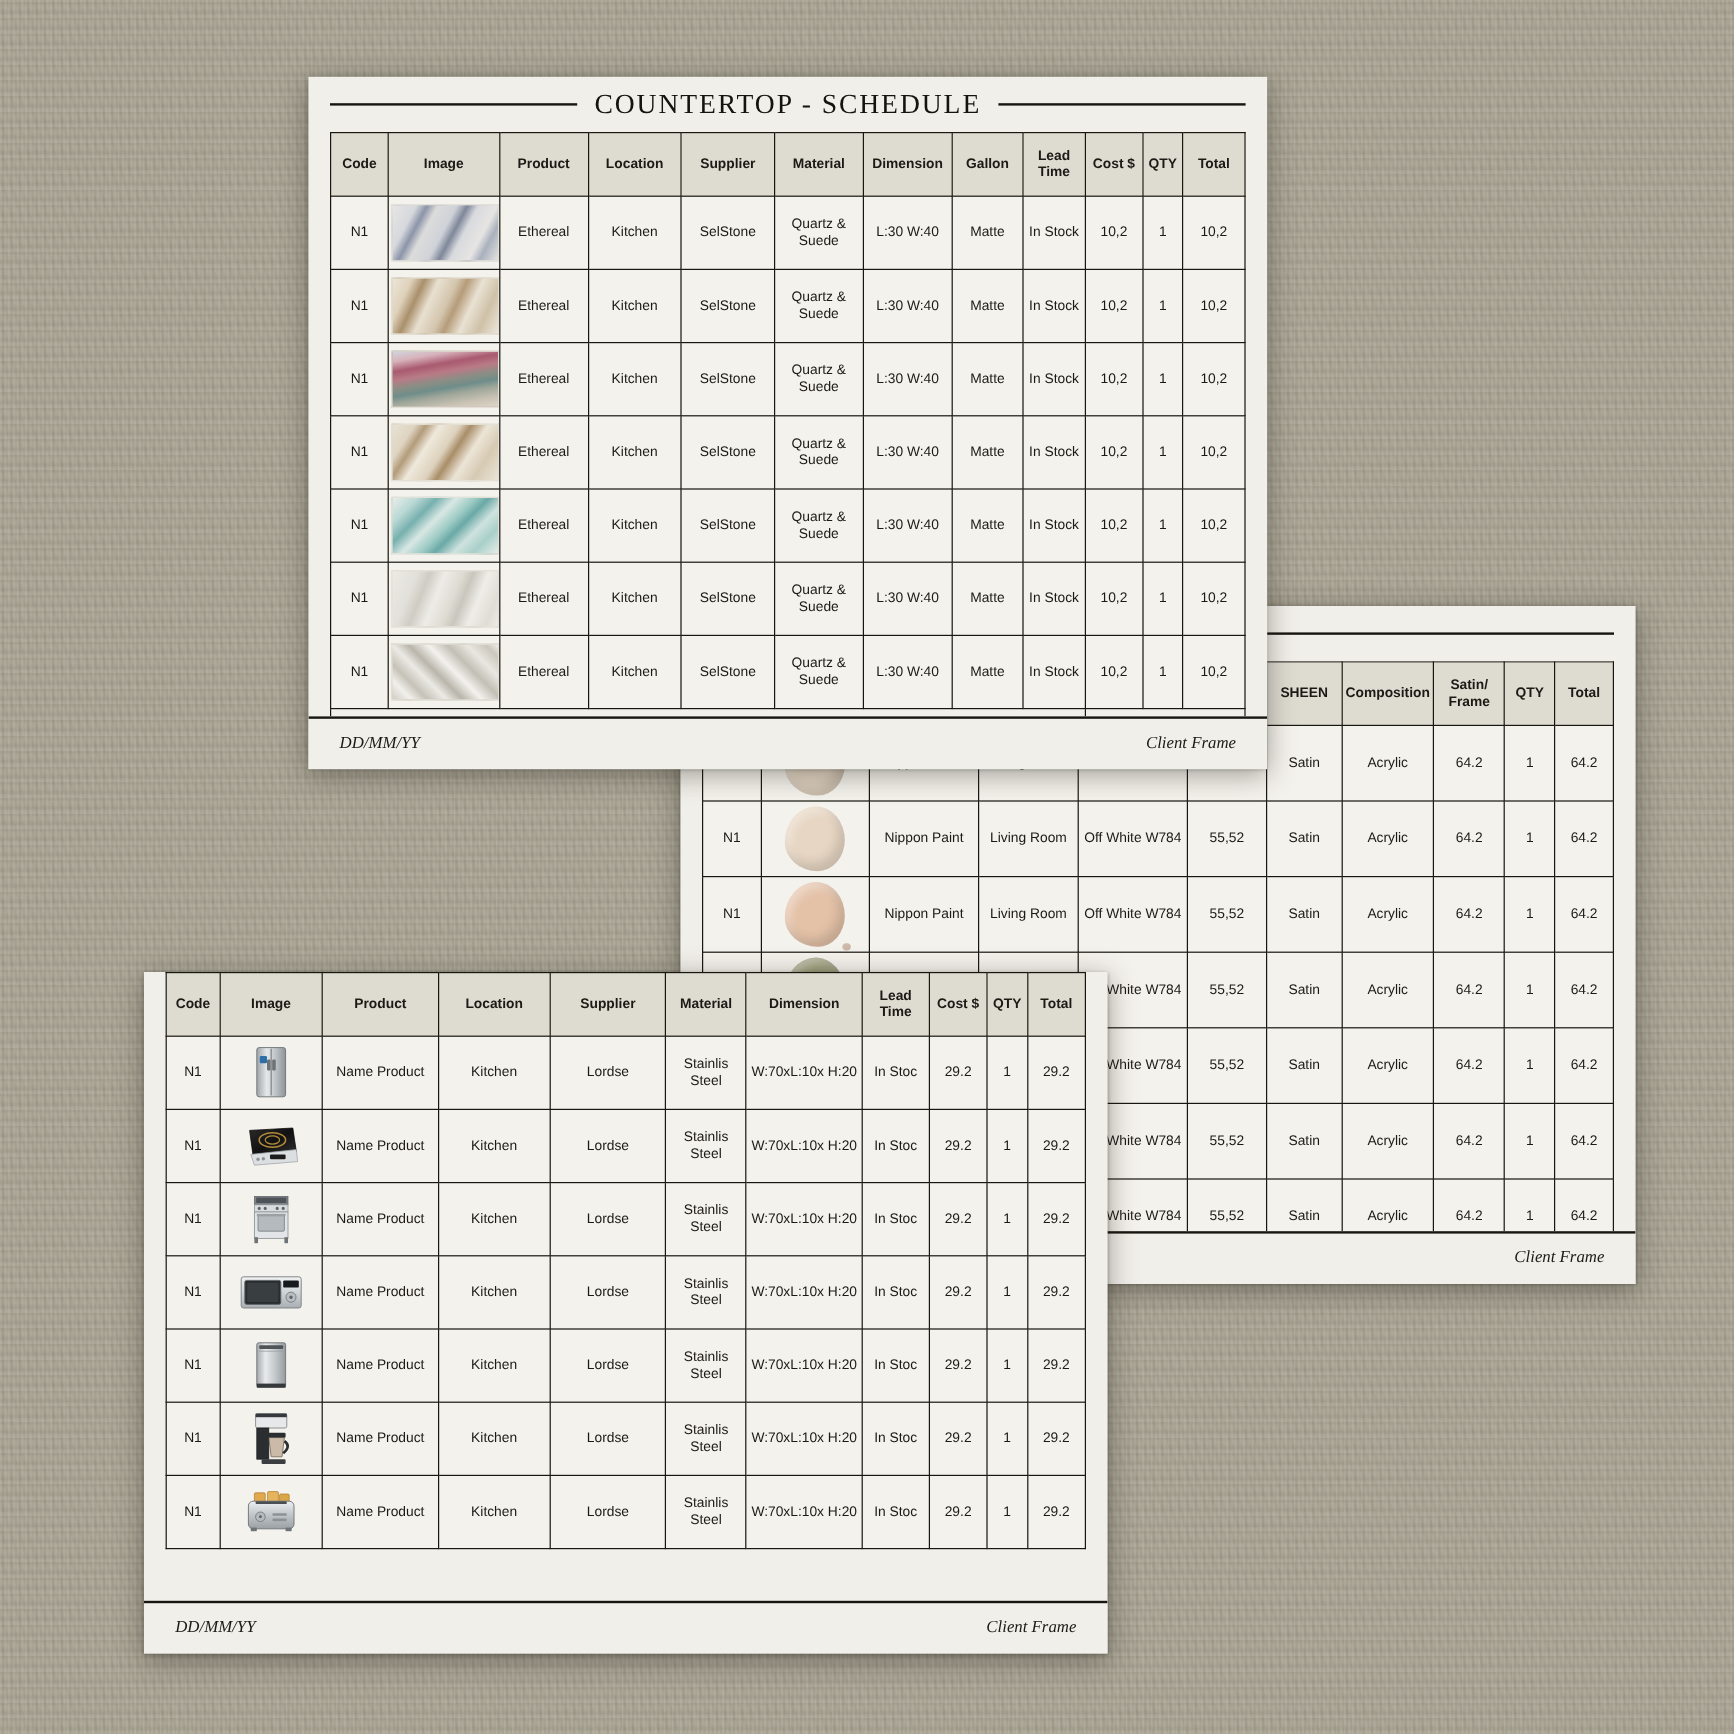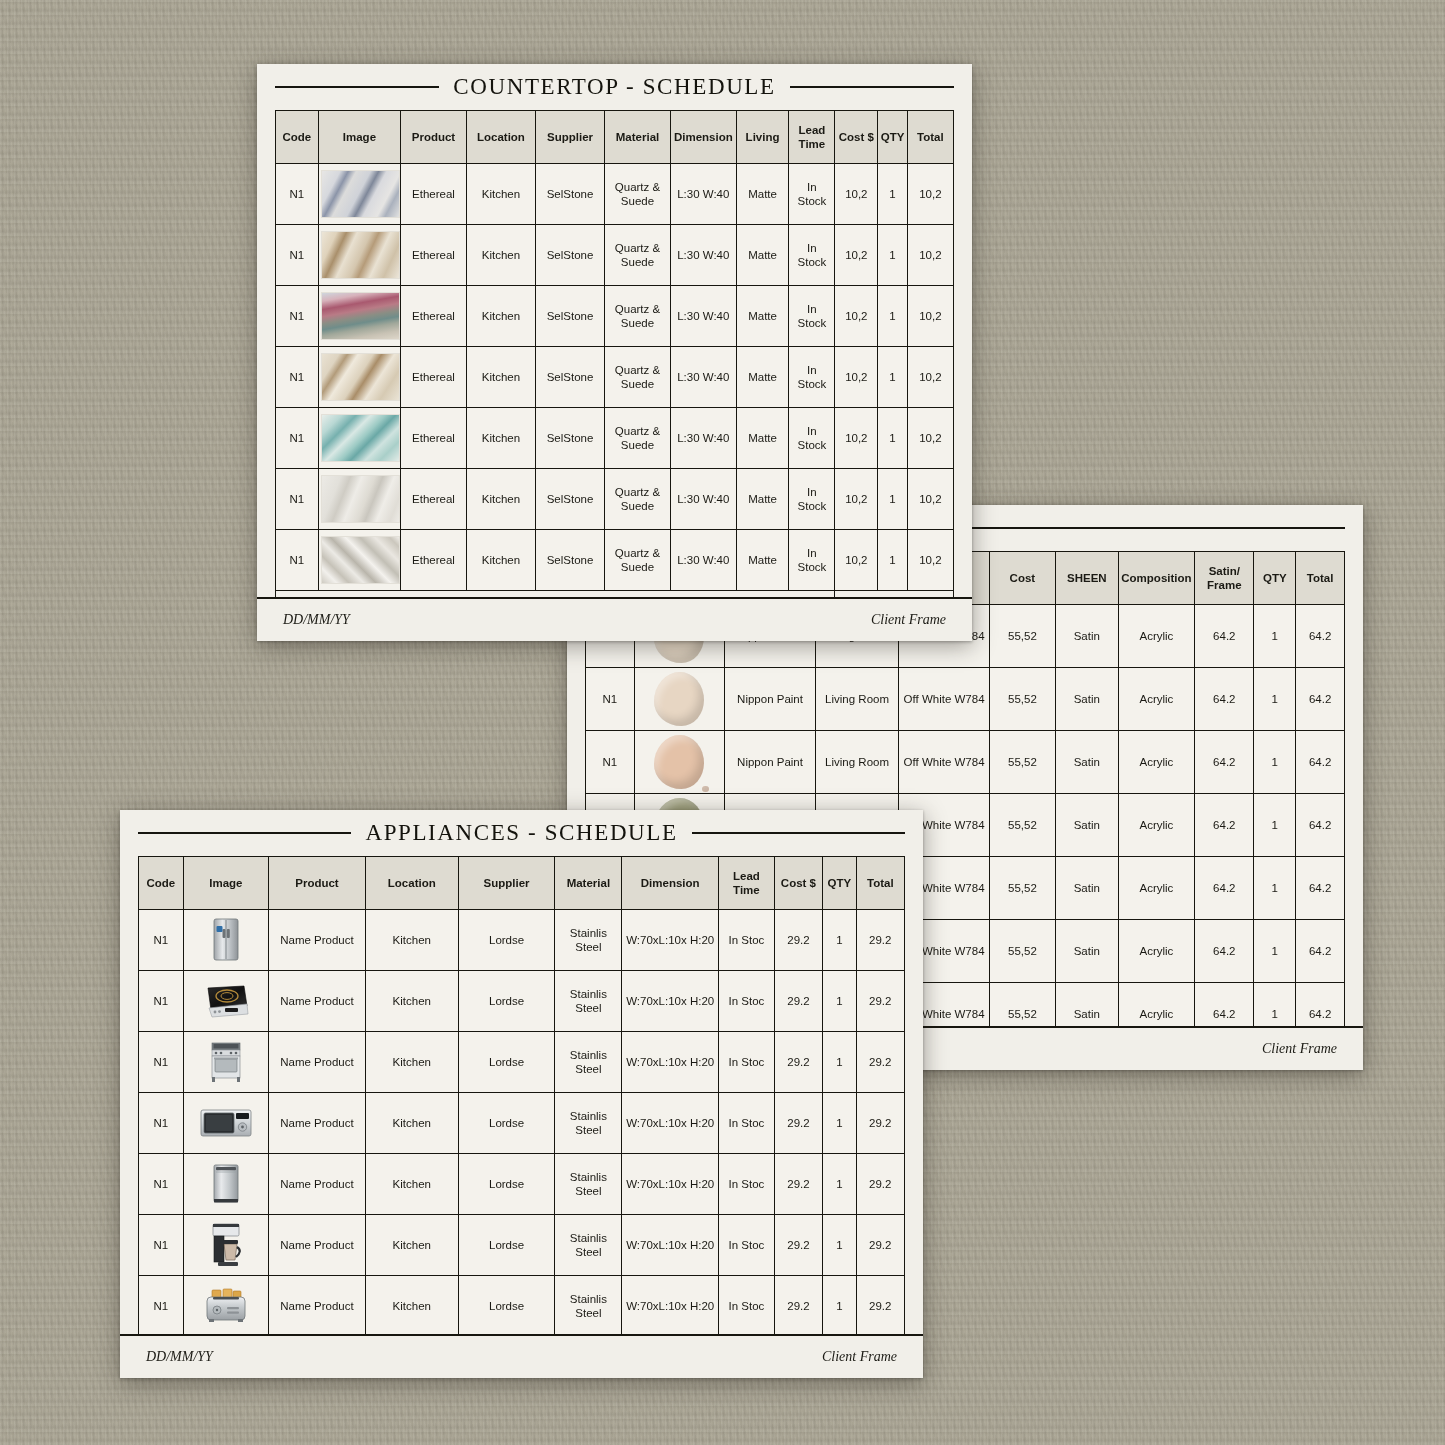--- a/index.html
+++ b/index.html
@@ -109,21 +109,21 @@
   .blob.dot:after{
     content:"";position:absolute;right:-5px;bottom:-3px;
     width:7px;height:6px;border-radius:50%;
     background:inherit;box-shadow:inherit;
   }
   .appl-ico{display:block;margin:0 auto;}
 
   
   #sheet-paint{left:567px;top:505px;width:796px;height:565px;}
   #sheet-appliances{left:120px;top:810px;width:803px;height:568px;}
-  #sheet-countertop{left:257px;top:64px;width:715px;height:577px;}
+  #sheet-countertop{left:257px;top:64px;width:799px;height:577px;}
 </style>
 </head>
 <body>
 
 <div id="bg"></div>
 
 <div class="sheet" id="sheet-paint">
   <div class="sheet-inner">
     <div class="title-band">
       <div class="title-rule"></div>
@@ -274,25 +274,20 @@
     </div>
     <div class="footer-band">
       <span>DD/MM/YY</span>
       <span>Client Frame</span>
     </div>
   </div>
 </div>
 
 <div class="sheet" id="sheet-appliances">
   <div class="sheet-inner">
-    <div class="title-band">
-      <div class="title-rule"></div>
-      <div class="doc-title">APPLIANCES - SCHEDULE</div>
-      <div class="title-rule"></div>
-    </div>
     <div class="sheet-body">
       <table class="sched" id="tbl-appliances">
         <colgroup>
           <col style="width:6%">
             <col style="width:11.5%">
             <col style="width:13%">
             <col style="width:12.5%">
           <col style="width:13%">
             <col style="width:9%">
             <col style="width:13%">
@@ -555,21 +550,21 @@
         </colgroup>
         <thead>
           <tr>
             <th>Code</th>
             <th>Image</th>
             <th>Product</th>
             <th>Location</th>
             <th>Supplier</th>
             <th>Material</th>
             <th>Dimension</th>
-            <th>Living</th>
+            <th>Gallon</th>
             <th>Lead Time</th>
             <th>Cost $</th>
             <th>QTY</th>
             <th>Total</th>
           </tr>
         </thead>
         <tbody id="countertop-body">
             <tr>
               <td class="cell">N1</td>
               <td class="cell img-cell">

